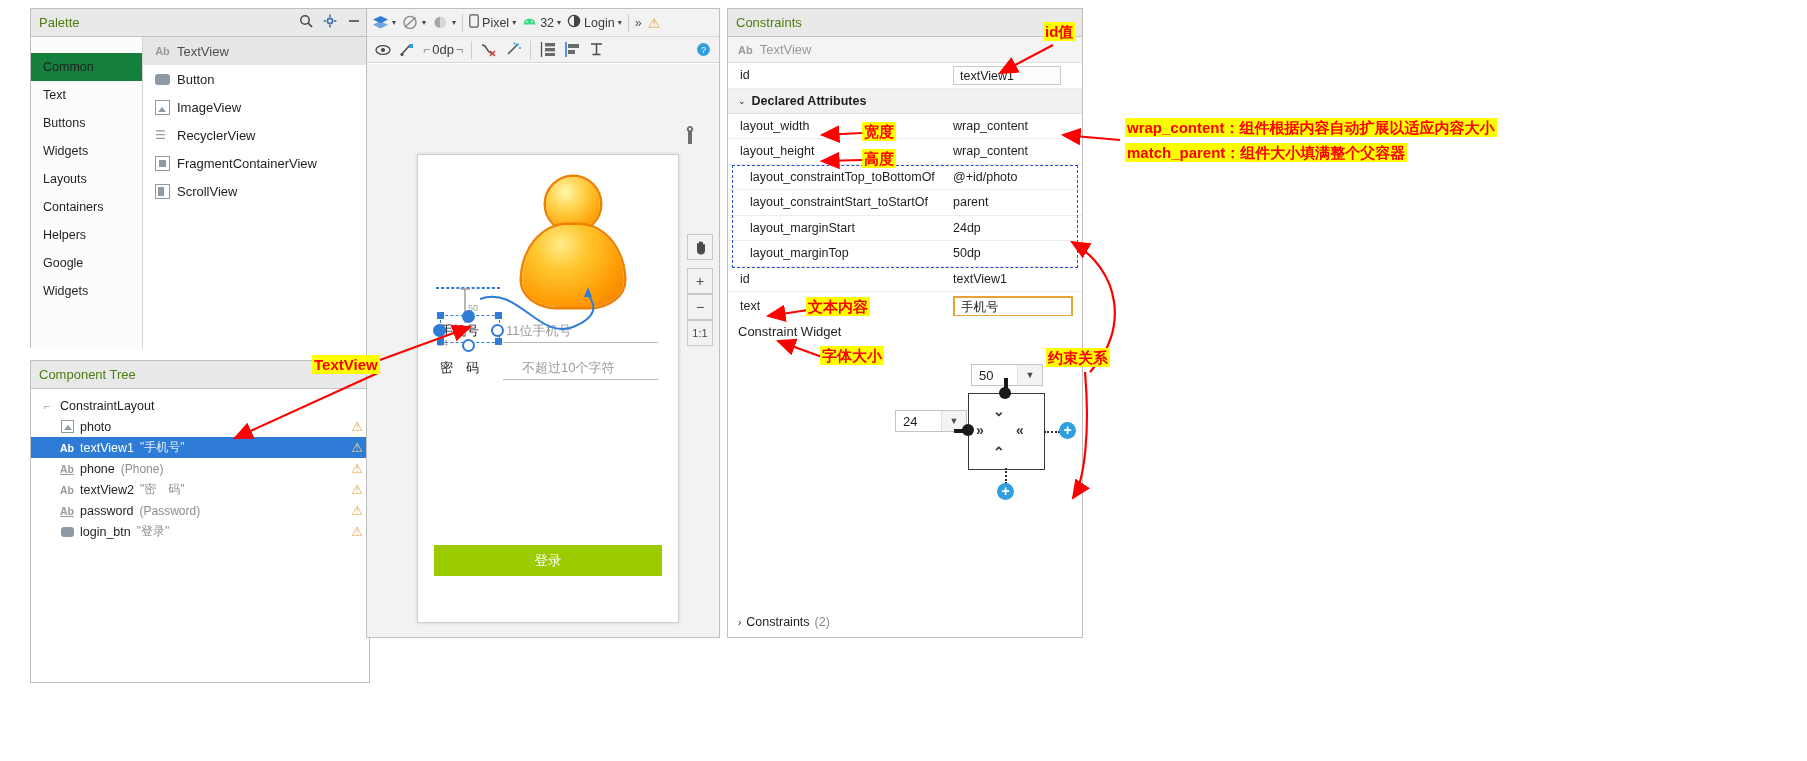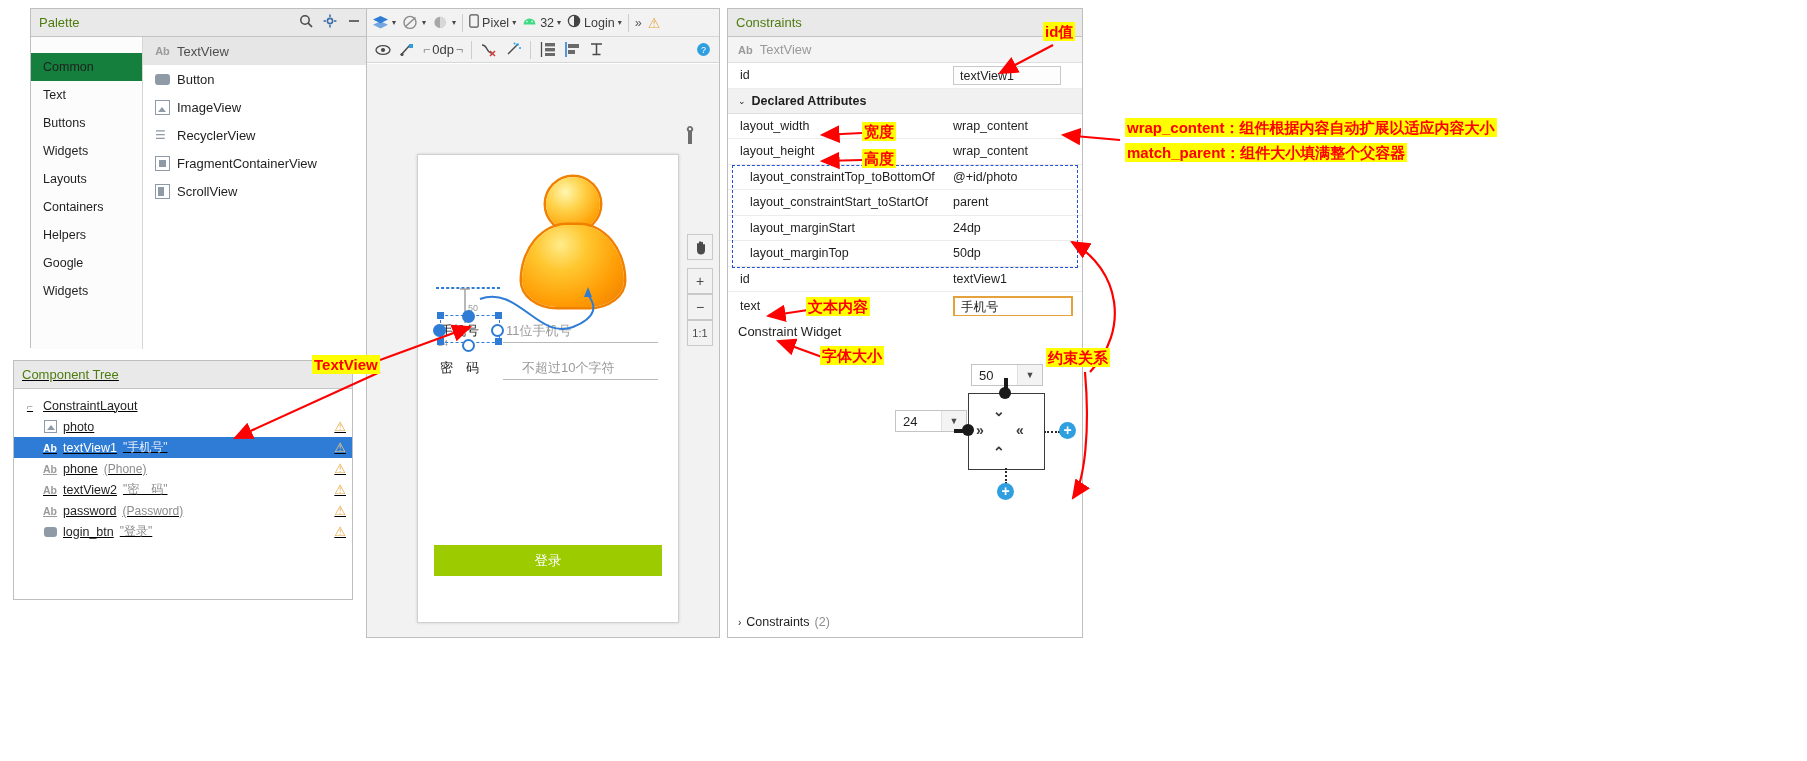--- a/index.html
+++ b/index.html
@@ -32,21 +32,21 @@
      border-left:4px solid transparent;border-right:4px solid transparent;border-bottom:5px solid #8e9ba6;}
   .ic-list{color:#8e9ba6;font-size:12px;line-height:15px;}
   .ic-frag{border:1.5px solid #8e9ba6;box-sizing:border-box;}
   .ic-frag:after{content:"";position:absolute;left:3px;top:3px;right:3px;bottom:3px;background:#8e9ba6;}
   .ic-scroll{border:1.5px solid #8e9ba6;box-sizing:border-box;}
   .ic-scroll:after{content:"";position:absolute;left:2px;top:2px;bottom:2px;width:6px;background:#8e9ba6;}
   .ic-switch:before{content:"";position:absolute;left:0;top:5px;width:7px;height:4px;background:#8e9ba6;}
   .ic-switch:after{content:"";position:absolute;left:7px;top:3px;width:8px;height:8px;border-radius:50%;background:#8e9ba6;}
 
   
-  #ctree{left:13px;top:360px;width:340px;height:240px;text-decoration:underline;}
+  #ctree{left:30px;top:360px;width:340px;height:323px;}
   .ct-row{height:21px;display:flex;align-items:center;font-size:12.5px;color:#1f1f1f;padding-right:6px;}
   .ct-row.sel{background:#2f7cd6;color:#ffffff;}
   .ct-ind0{padding-left:8px;}
   .ct-ind1{padding-left:28px;}
   .ct-name{font-weight:400;}
   .ct-row.sel .ct-name{color:#ffffff;}
   .ct-sub{color:#8d8d8d;margin-left:6px;font-size:12px;}
   .ct-row.sel .ct-sub{color:#e4eefb;}
   .warn{margin-left:auto;color:#e8a33d;font-size:13px;line-height:1;}
   .ct-row.sel .warn{color:#ffd37a;}

